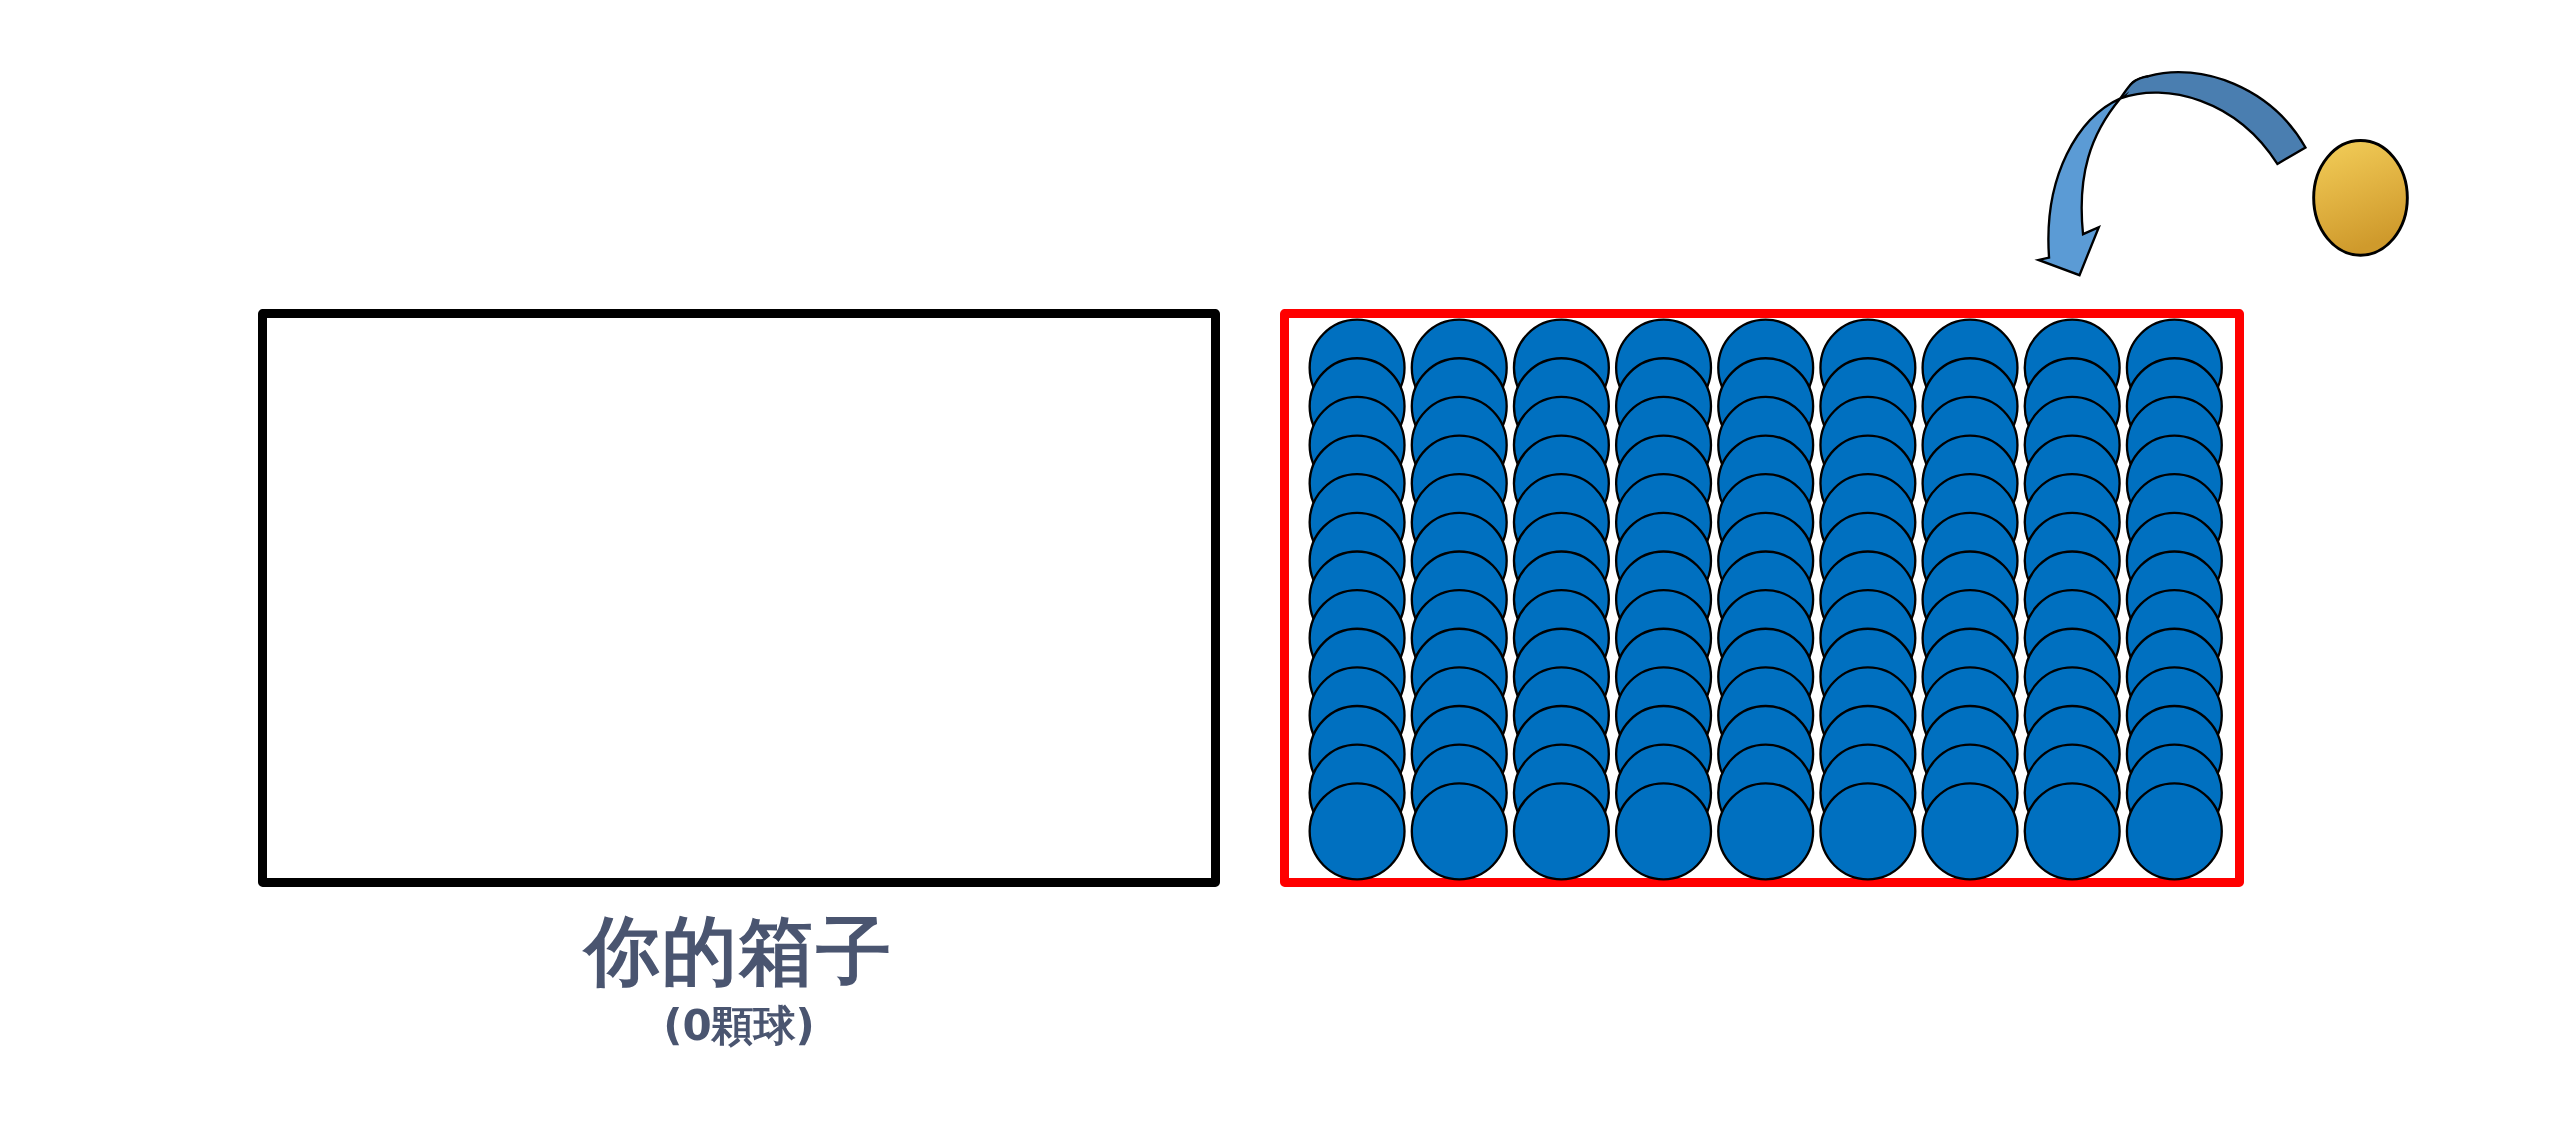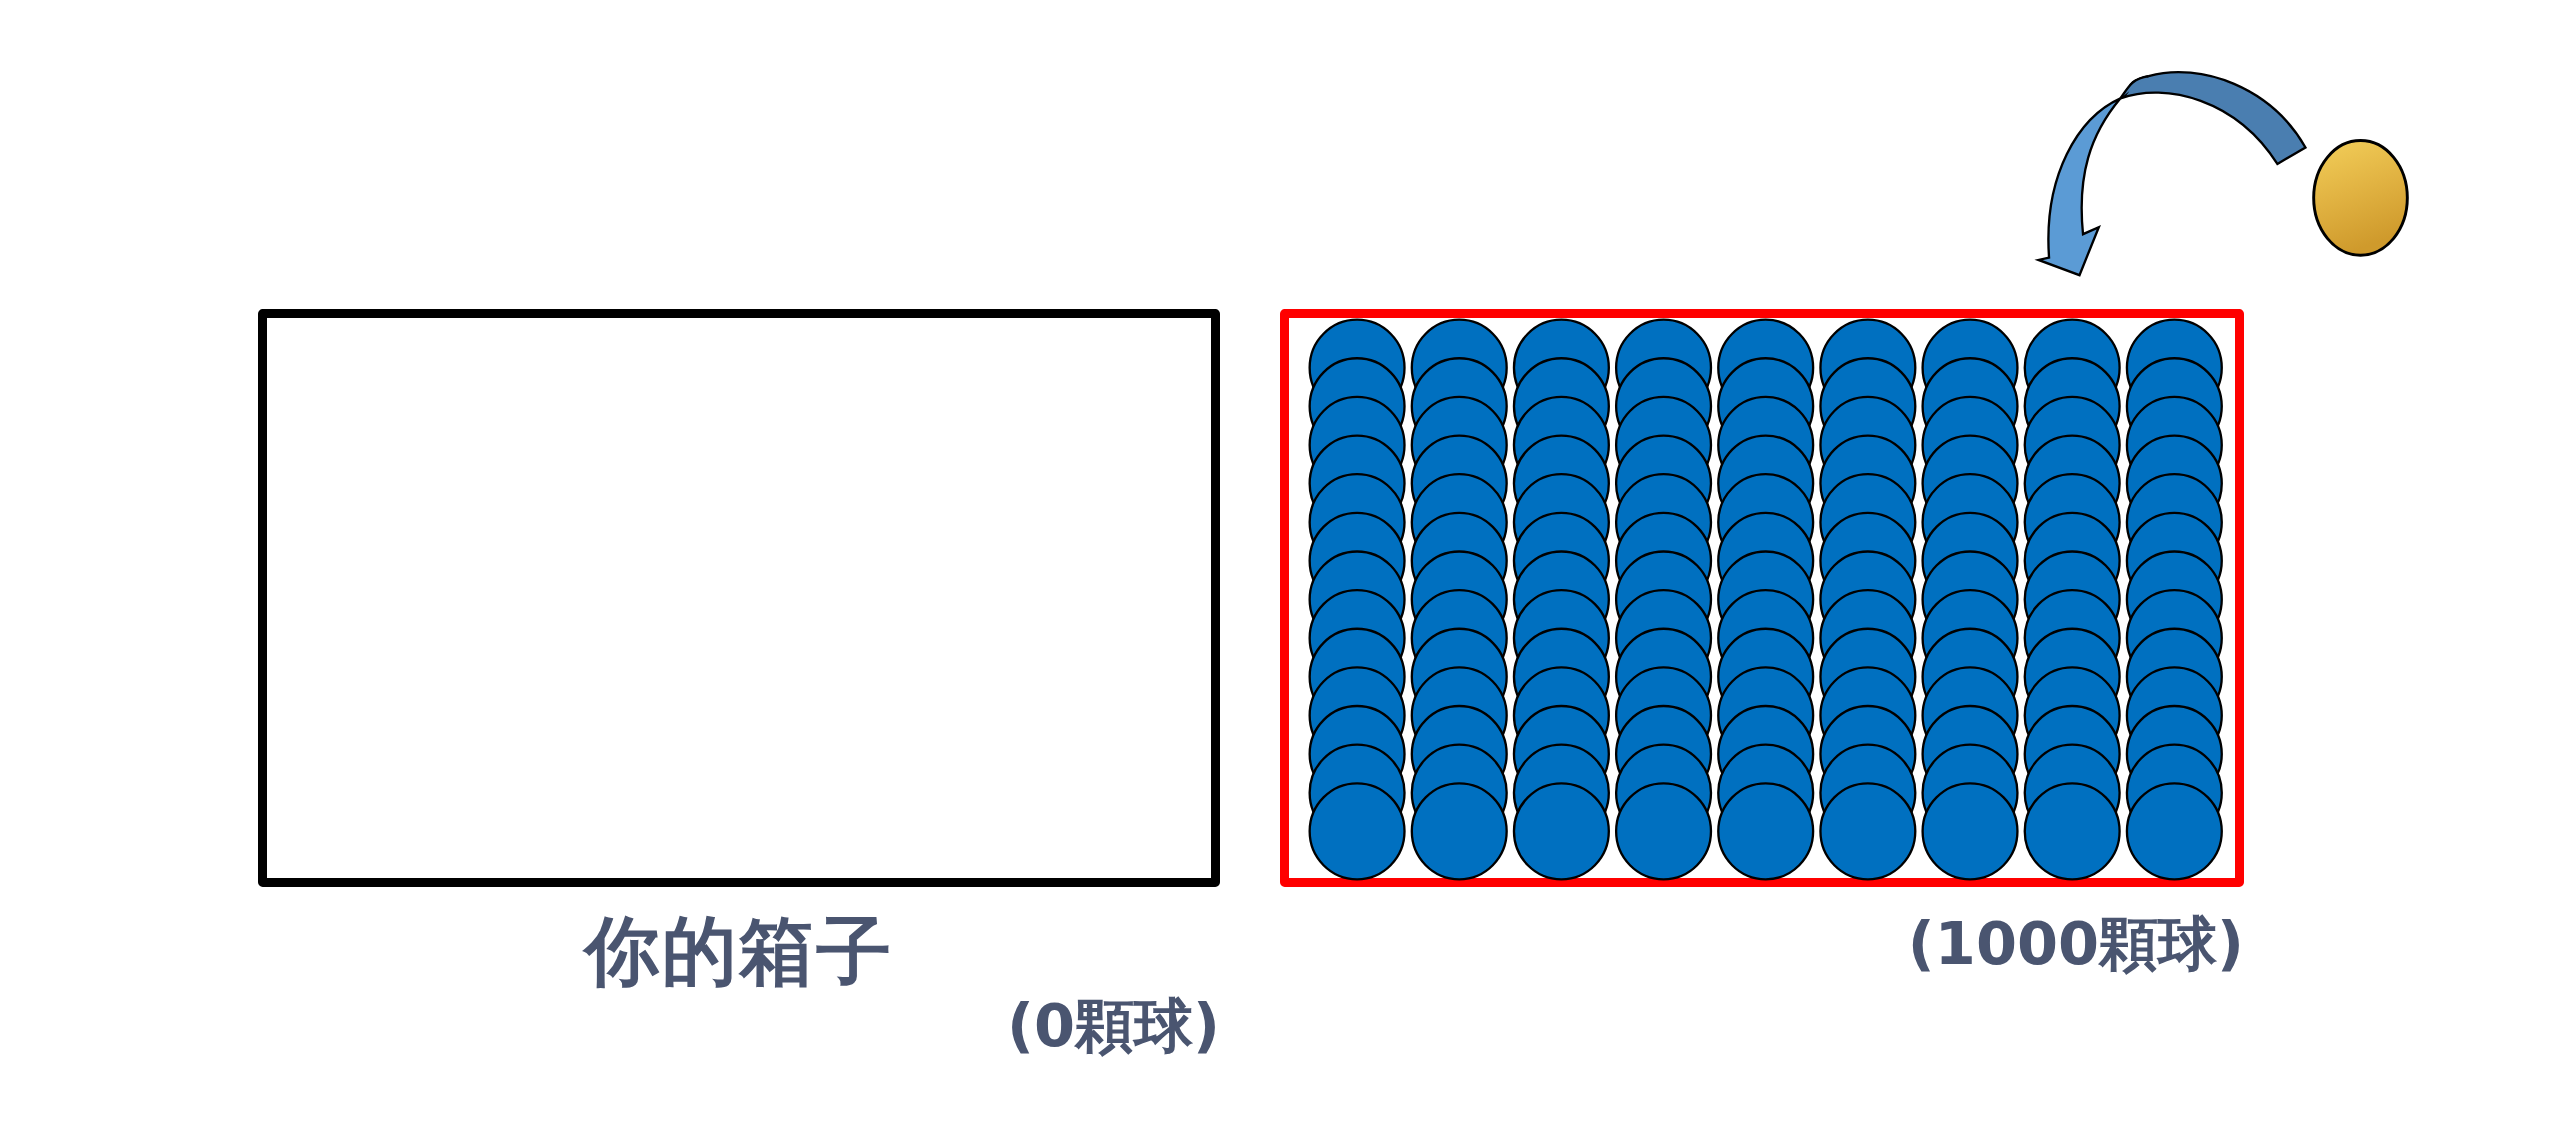--- a/index.html
+++ b/index.html
@@ -42,23 +42,22 @@
     font-family: "DejaVu Sans", "Liberation Sans", sans-serif;
   }
   .label .title {
     display: block;
     font-size: 75px;
     line-height: 82px;
     letter-spacing: 2.3px;
   }
   .label .count {
     display: block;
-    font-size: 59px;
+    font-size: 42px;
     line-height: 68px;
-    text-align: right;
   }
   #your-label {
     left: 258px;
     width: 962px;
     top: 910px;
   }
   #host-label {
     left: 1280px;
     width: 964px;
     top: 910px;
@@ -225,15 +224,14 @@
 
   <ellipse cx="4032" cy="338" rx="80" ry="98" fill="url(#goldGrad)" stroke="#000" stroke-width="5"></ellipse>
 </svg>
 
 <div id="your-label" class="label">
   <span class="title">你的箱子</span>
   <span class="count">(0顆球)</span>
 </div>
 
 <div id="host-label" class="label">
-  <span class="count">(1000顆球)</span>
 </div>
 
 
 </body></html>

